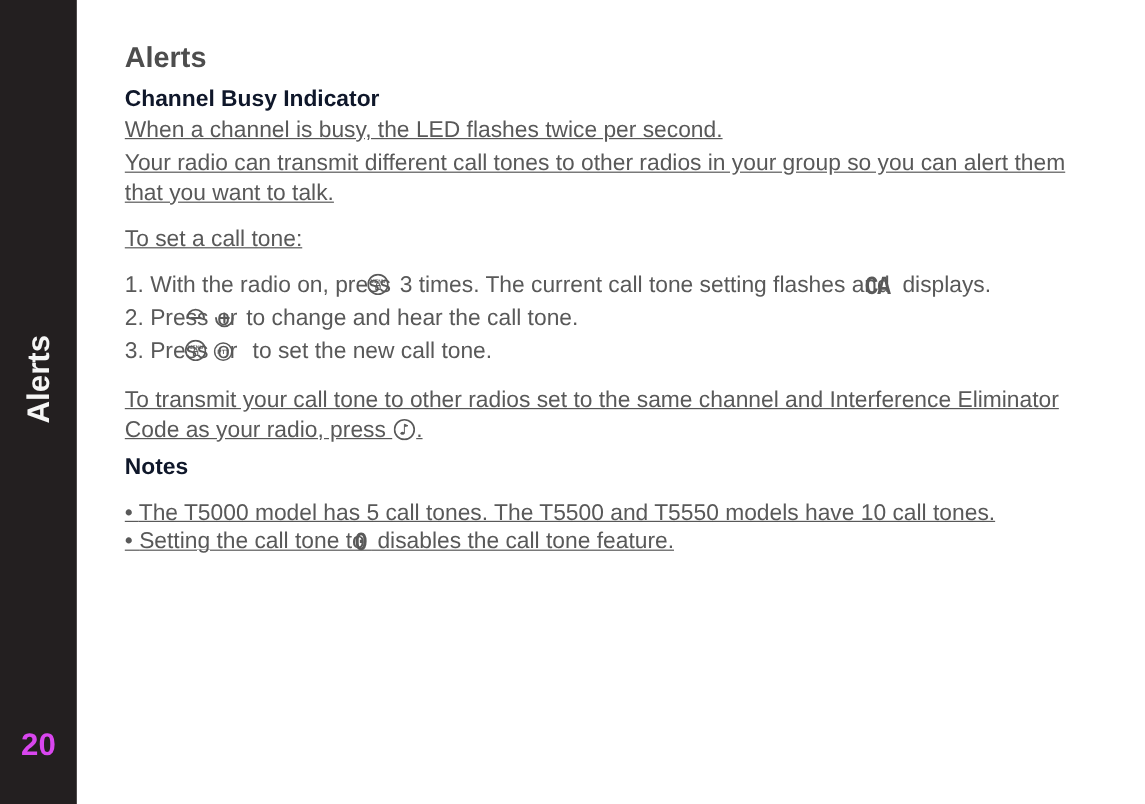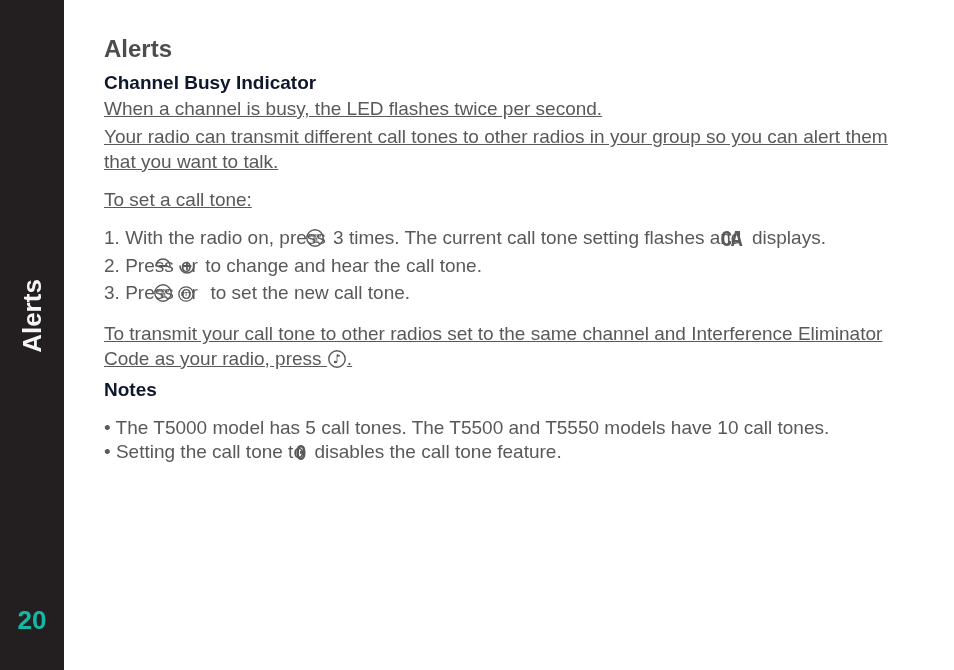--- a/index.html
+++ b/index.html
@@ -26,21 +26,21 @@
     transform: rotate(-90deg);
     transform-origin: center center;
     white-space: nowrap;
   }
   .page-number {
     position: absolute;
     left: 0;
     bottom: 34px;
     width: 64px;
     text-align: center;
-    color: #14b8a6;
+    color: #d946ef;
     font-weight: 700;
     font-size: 26px;
   }
   .content {
     position: absolute;
     left: 104px;
     top: 34px;
     width: 800px;
     color: #595959;
     line-height: 1.28;
@@ -60,21 +60,21 @@
     color: #0f172a;
   }
   .content p { margin-bottom: 4px; text-decoration: underline; }
   .para-gap { margin-top: 14px; }
   ol.steps, ul.notes {
     list-style: none;
     margin-top: 14px;
     margin-bottom: 4px;
   }
   ol.steps li { padding-left: 26px; text-indent: -26px; margin-bottom: 0; }
-  ul.notes li { padding-left: 14px; text-indent: -14px; margin-bottom: 0; }
+  ul.notes li { padding-left: 14px; text-indent: -14px; margin-bottom: 0; text-decoration: underline; }
   .iconwrap {
     display: inline-block;
     vertical-align: -3px;
     margin: 0 1px;
   }
   .segchar {
     display: inline-block;
     font-family: 'Courier New', monospace;
     font-weight: 700;
     vertical-align: -1px;

